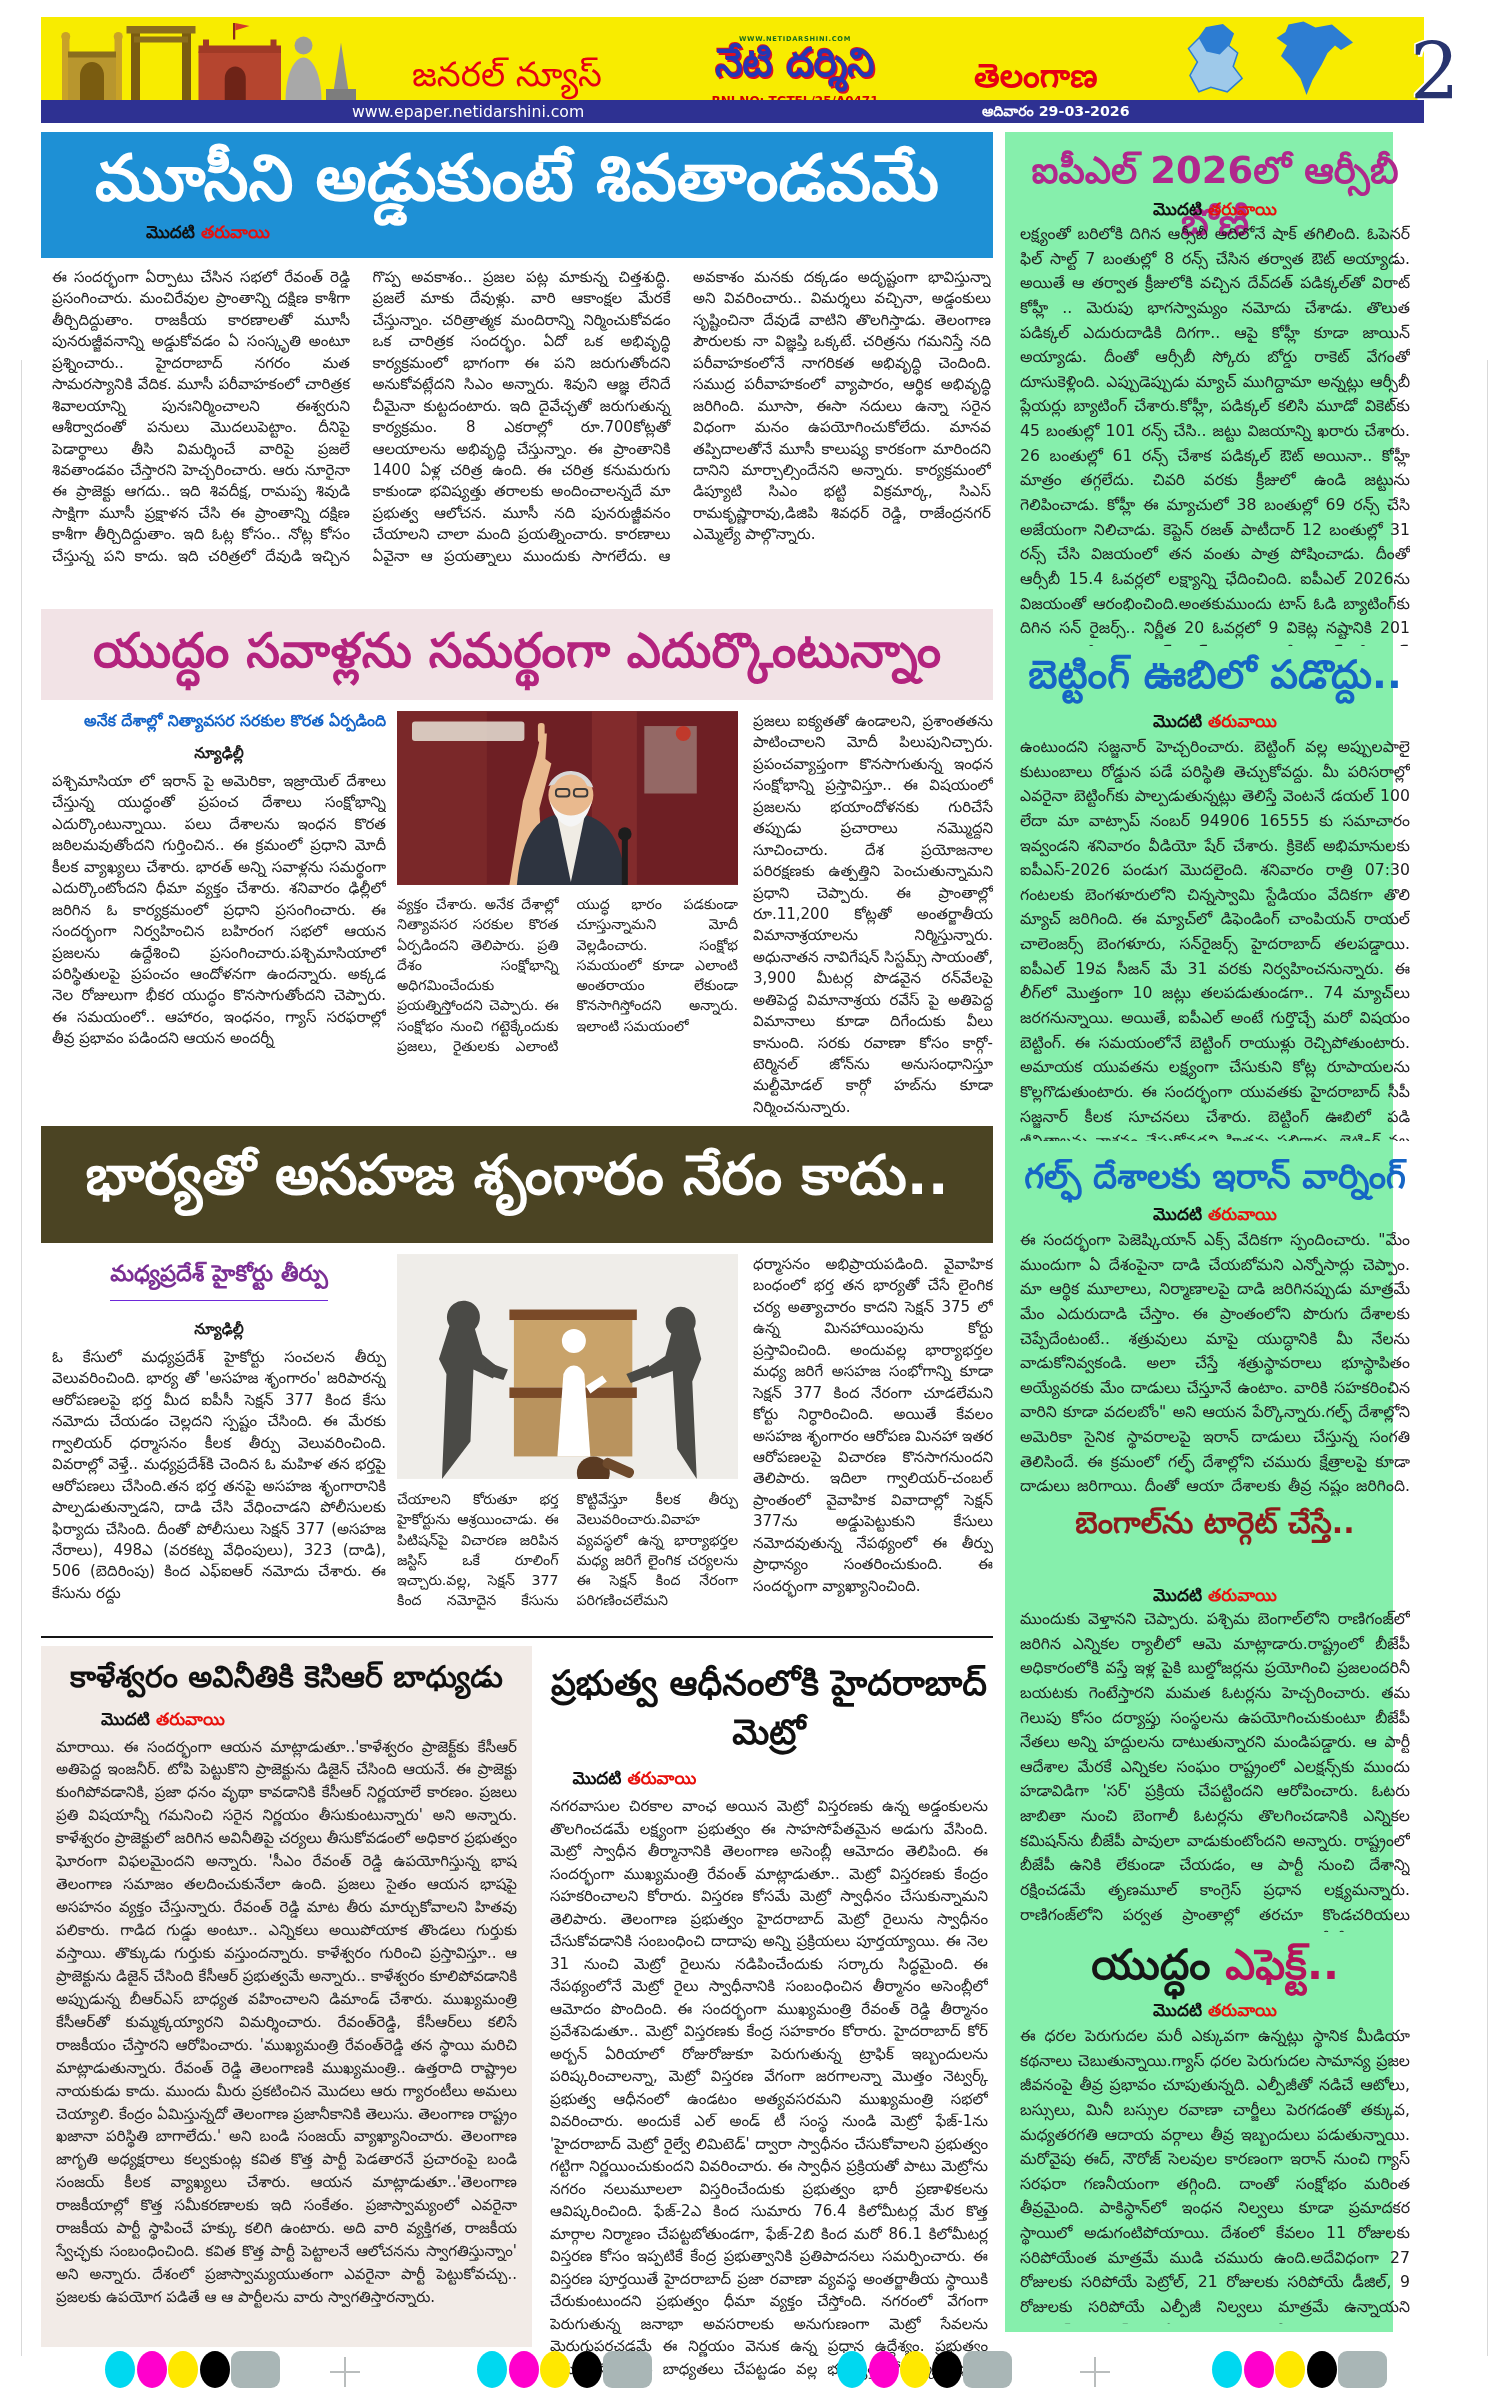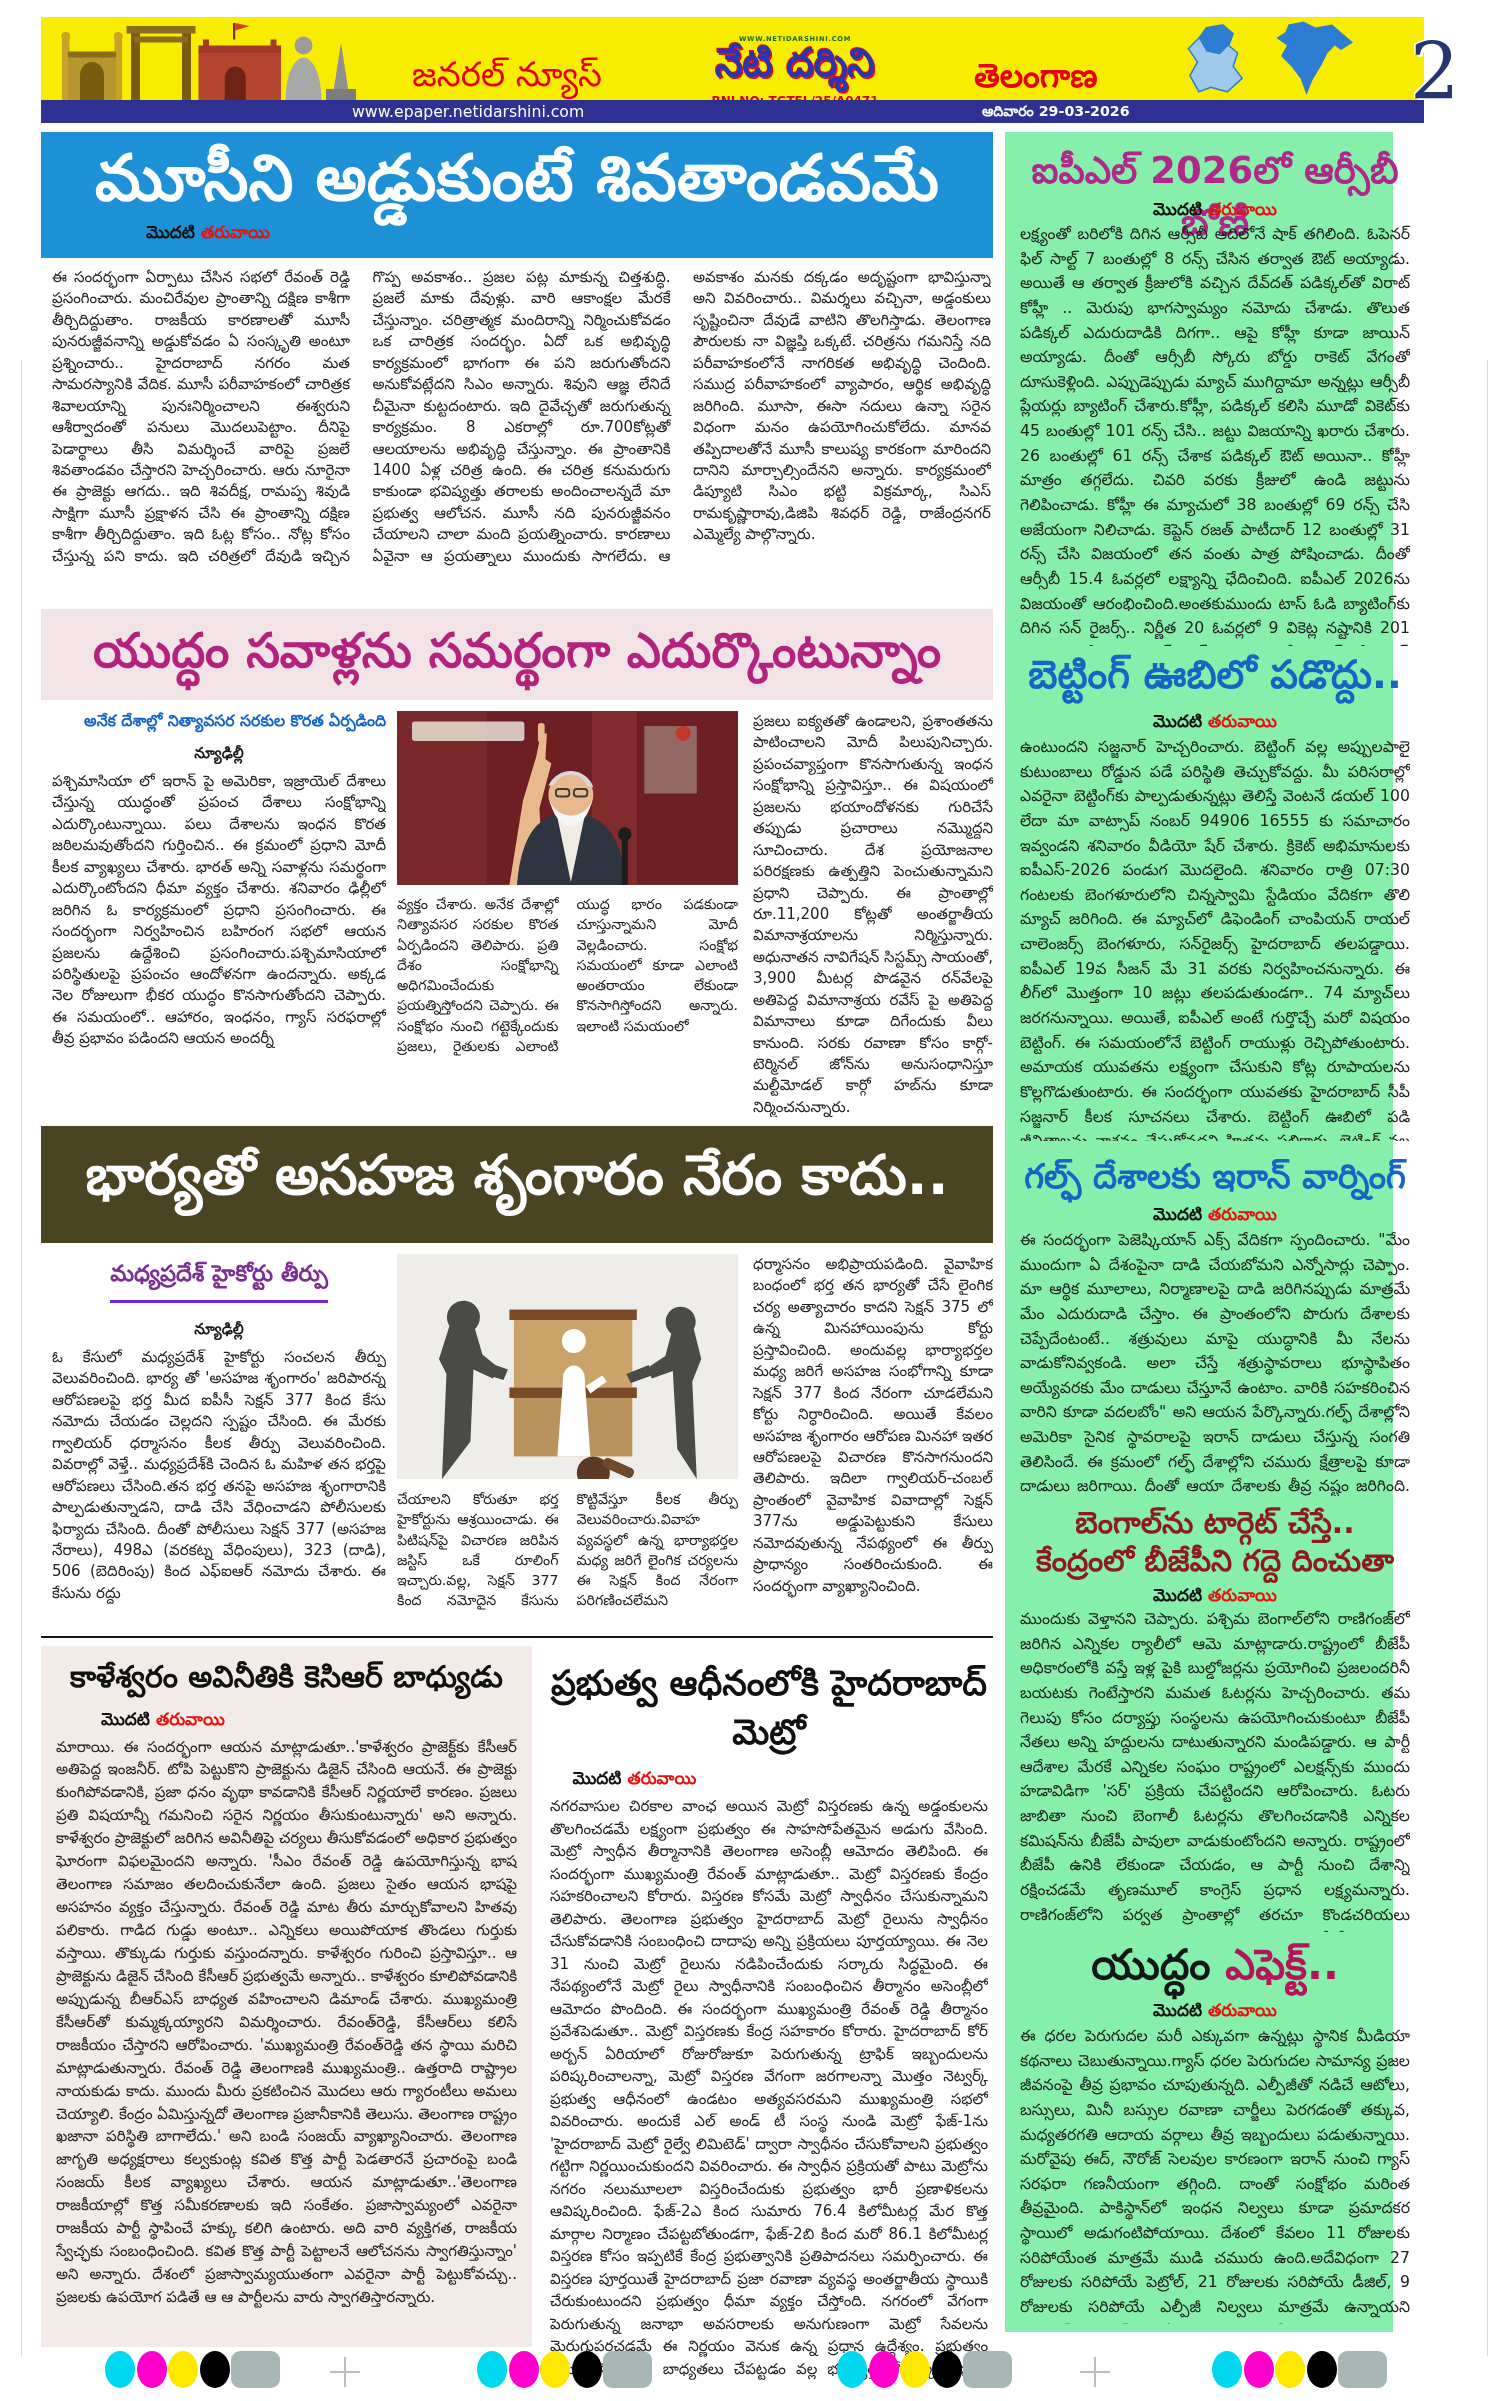--- a/index.html
+++ b/index.html
@@ -46,21 +46,21 @@
   .war-left{left:52px;top:771px;width:334px;height:346px;}
   .war-photo{left:397px;top:711px;width:341px;height:174px;overflow:hidden;}
   .war-middle{left:397px;top:894px;width:341px;height:223px;column-count:2;column-gap:18px;font-size:14.2px;}
   .war-right{left:753px;top:711px;width:240px;height:406px;}
 
   
   .court-box{left:41px;top:1126px;width:952px;height:117px;background:#4b4423;}
   .court-head{left:41px;top:1143px;width:952px;text-align:center;font-size:55px;font-weight:700;color:#ffffff;}
   .court-subhead{left:52px;top:1260px;width:334px;text-align:center;}
   .court-subhead span{display:inline-block;font-size:22.5px;font-weight:700;color:#7b2f94;
-                      border-bottom:3px solid #6d28d9;padding-bottom:7.5px;}
+                      border-bottom:1px solid #6d28d9;padding-bottom:7.5px;}
   .court-dateline{left:52px;top:1320px;width:334px;text-align:center;font-size:15px;font-weight:700;}
   .court-left{left:52px;top:1347px;width:334px;height:288px;}
   .court-photo{left:397px;top:1254px;width:341px;height:225px;overflow:hidden;}
   .court-middle{left:397px;top:1489px;width:341px;height:145px;column-count:2;column-gap:18px;font-size:14.2px;}
   .court-right{left:753px;top:1254px;width:240px;height:381px;}
 
   .divider{left:41px;top:1636px;width:952px;height:2.2px;background:#151515;}
 
   
   .kcr-box{left:41px;top:1646px;width:491px;height:701px;background:#f2ebe7;box-sizing:border-box;padding:12px 15px;}
@@ -298,21 +298,20 @@
       <div class="rp abs byline rp-by3">
         <span class="by-first">మొదటి</span>
         <span class="by-rest">తరువాయి</span>
       </div>
       <div class="rp abs btxt rp-body3">ఈ సందర్భంగా పెజెష్కియాన్ ఎక్స్ వేదికగా స్పందించారు. "మేం ముందుగా ఏ దేశంపైనా దాడి చేయబోమని ఎన్నోసార్లు చెప్పాం. మా ఆర్థిక మూలాలు, నిర్మాణాలపై దాడి జరిగినప్పుడు మాత్రమే మేం ఎదురుదాడి చేస్తాం. ఈ ప్రాంతంలోని పొరుగు దేశాలకు చెప్పేదేంటంటే.. శత్రువులు మాపై యుద్ధానికి మీ నేలను వాడుకోనివ్వకండి. అలా చేస్తే శత్రుస్థావరాలు భూస్థాపితం అయ్యేవరకు మేం దాడులు చేస్తూనే ఉంటాం. వారికి సహకరించిన వారిని కూడా వదలబోం" అని ఆయన పేర్కొన్నారు.గల్ఫ్ దేశాల్లోని అమెరికా సైనిక స్థావరాలపై ఇరాన్ దాడులు చేస్తున్న సంగతి తెలిసిందే. ఈ క్రమంలో గల్ఫ్ దేశాల్లోని చమురు క్షేత్రాలపై కూడా దాడులు జరిగాయి. దీంతో ఆయా దేశాలకు తీవ్ర నష్టం జరిగింది. దీని ఫలితంగా చమురు ఉత్పత్తి భారీగా పడిపోయే అవకాశం ఉంది. మరోవైపు అమెరికా, ఇరాన్ మధ్య చర్చల ప్రతిపాదన వచ్చింది. కానీ, ఈ విషయం ఒక కొలిక్కి రావడం లేదు. చర్చలు ఇంకా ప్రాథమిక దశలోనే ఉన్నాయి.</div>
     </div>
 
     <div>
       <div class="rp abs rp-head4">
         <div>బెంగాల్‌ను టార్గెట్ చేస్తే..</div>
-        <div>కేంద్రంలో బీజేపీని గద్దె దించుతా</div>
       </div>
       <div class="rp abs byline rp-by4">
         <span class="by-first">మొదటి</span>
         <span class="by-rest">తరువాయి</span>
       </div>
       <div class="rp abs btxt rp-body4">ముందుకు వెళ్తానని చెప్పారు. పశ్చిమ బెంగాల్‌లోని రాణిగంజ్‌లో జరిగిన ఎన్నికల ర్యాలీలో ఆమె మాట్లాడారు.రాష్ట్రంలో బీజేపీ అధికారంలోకి వస్తే ఇళ్ల పైకి బుల్డోజర్లను ప్రయోగించి ప్రజలందరినీ బయటకు గెంటేస్తారని మమత ఓటర్లను హెచ్చరించారు. తమ గెలుపు కోసం దర్యాప్తు సంస్థలను ఉపయోగించుకుంటూ బీజేపీ నేతలు అన్ని హద్దులను దాటుతున్నారని మండిపడ్డారు. ఆ పార్టీ ఆదేశాల మేరకే ఎన్నికల సంఘం రాష్ట్రంలో ఎలక్షన్స్‌కు ముందు హడావిడిగా 'సర్' ప్రక్రియ చేపట్టిందని ఆరోపించారు. ఓటరు జాబితా నుంచి బెంగాలీ ఓటర్లను తొలగించడానికి ఎన్నికల కమిషన్‌ను బీజేపీ పావులా వాడుకుంటోందని అన్నారు. రాష్ట్రంలో బీజేపీ ఉనికి లేకుండా చేయడం, ఆ పార్టీ నుంచి దేశాన్ని రక్షించడమే తృణమూల్ కాంగ్రెస్ ప్రధాన లక్ష్యమన్నారు. రాణిగంజ్‌లోని పర్వత ప్రాంతాల్లో తరచూ కొండచరియలు విరిగిపడుతుండడం వల్ల అక్కడి ప్రజలు ప్రాణాలు కోల్పోతున్నారని మమత ఆవేదన వ్యక్తం చేశారు. జటుండేన ప్రమాదకర ప్రాంతాల్లో నివసించే వారికి రూ.10 లక్షల అభివృద్ధి పనులను అందించినట్లు చెప్పారు. బెంగాల్ గెలిచాక దేశంలోని ప్రాంతీయ పార్టీలతో కలిసి కేంద్రంలో బీజేపీని గద్దె దించుతానని హెచ్చరిక చేశారు.</div>
     </div>
 
     <div>
       <div class="rp abs rp-head5">

